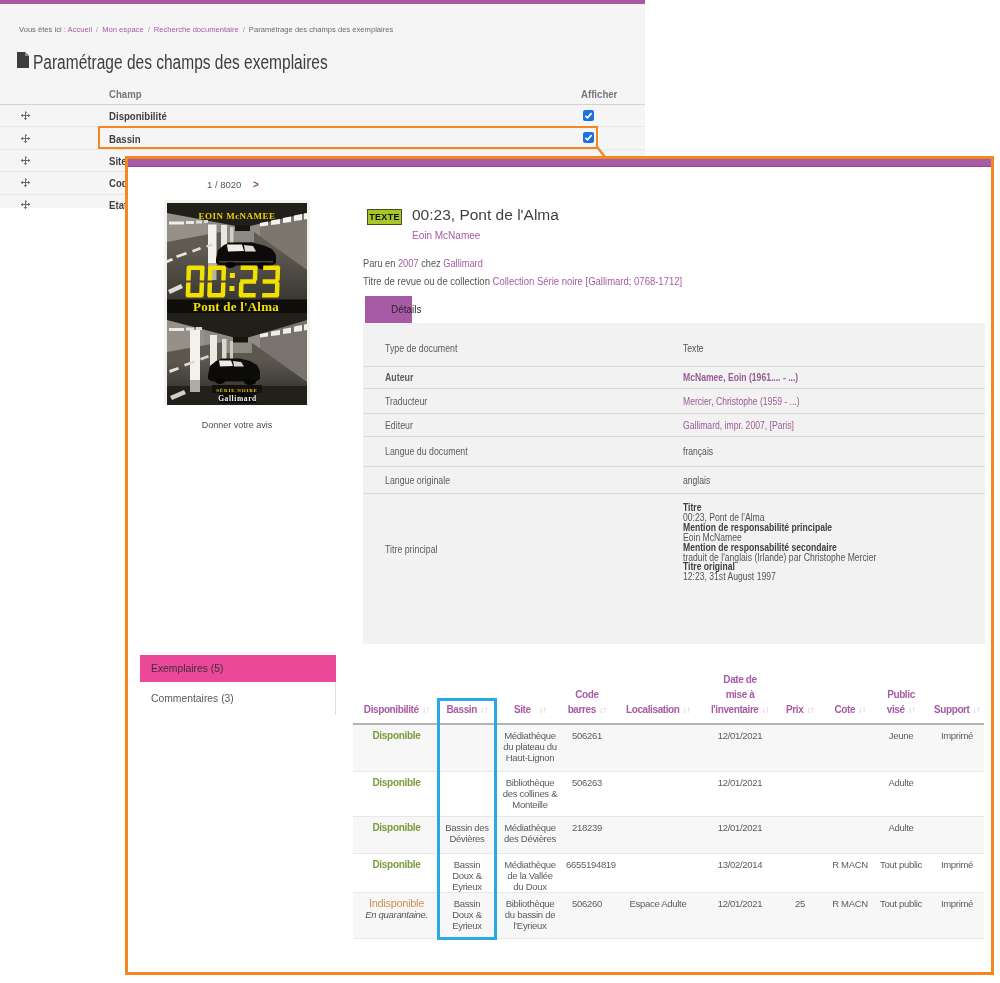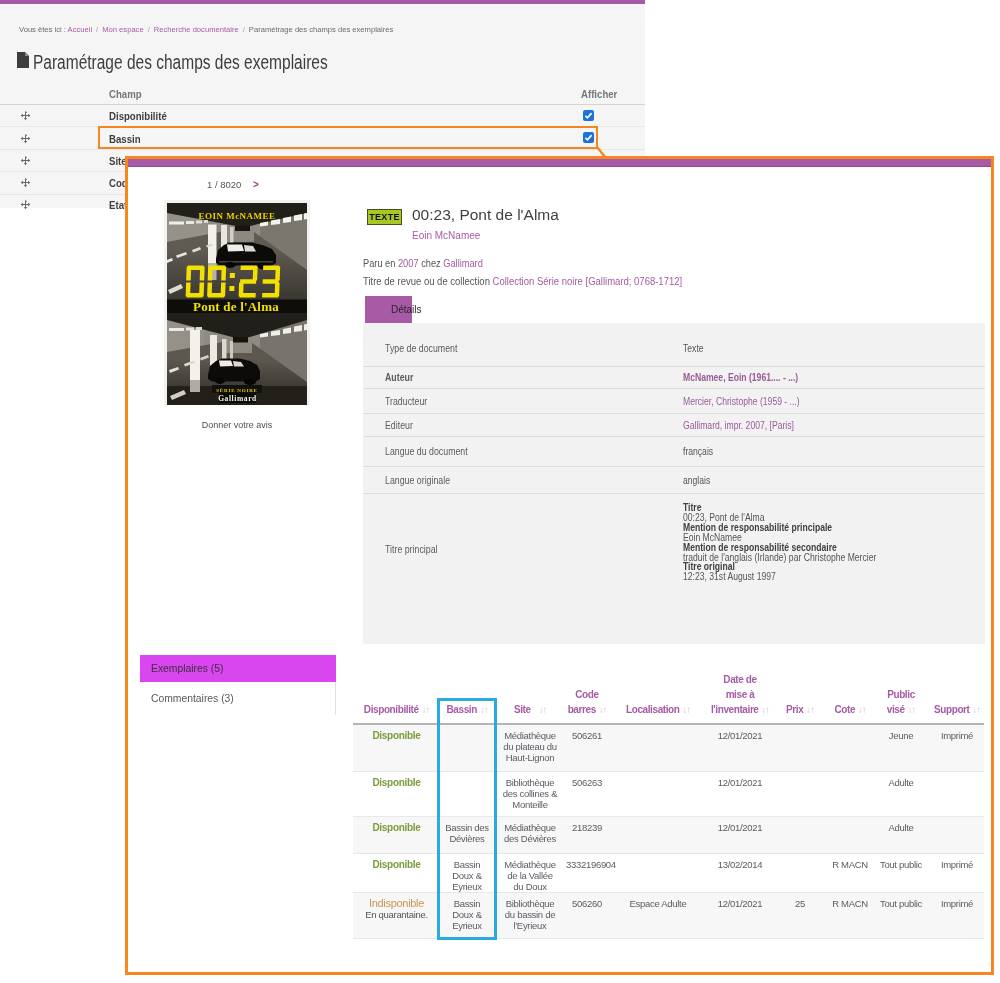--- a/index.html
+++ b/index.html
@@ -43,33 +43,33 @@
 #detpanel { left:363px; top:323px; width:622px; height:321px; background:#f2f2f2; padding-top:8px; }
 .drow { position:relative; width:100%; border-bottom:1px solid #dcdcdc; display:flex; align-items:center; }
 .dlabel { position:absolute; left:22px; font-size:10px; color:#5c5c5c; transform:scaleX(0.88); transform-origin:0 50%; white-space:nowrap; }
 .dval { position:absolute; left:320px; font-size:10px; color:#555; transform:scaleX(0.86); transform-origin:0 50%; white-space:nowrap; }
 .dval a { color:#9a5a96; text-decoration:none; }
 #tprow { position:relative; width:100%; }
 #tpblock { position:absolute; left:320px; top:9px; font-size:10px; line-height:9.9px; color:#555; transform:scaleX(0.86); transform-origin:0 0; white-space:nowrap; }
 #tpblock b { color:#3f3f3f; }
 
 
-#extab { left:140px; top:655px; width:196px; height:27px; background:#d946ef; color:#3b2f3b; font-size:11.5px; line-height:27px; padding-left:11px; }
+#extab { left:140px; top:655px; width:196px; height:27px; background:#ec4899; color:#3b2f3b; font-size:11.5px; line-height:27px; padding-left:11px; }
 #comtab { left:140px; top:682px; width:196px; height:33px; background:#fff; border-right:1px solid #e0e0e0; color:#5d575d; font-size:11.5px; padding:10px 0 0 11px; }
 
 
 #extable { left:353px; top:672px; width:631px; border-collapse:collapse; table-layout:fixed; }
 #extable th { font-size:10px; font-weight:bold; color:#a75ba4; text-align:center; vertical-align:bottom; padding-bottom:6px; line-height:15px; border-bottom:2px solid #b4b4b4; letter-spacing:-0.4px; }
 #extable td { font-size:9.5px; color:#5b5b63; text-align:center; vertical-align:top; padding-top:5px; line-height:11px; border-bottom:1px solid #e8e8e8; letter-spacing:-0.3px; }
 #extable tr.odd td { background:#f7f7f7; }
 .nr { display:inline-block; transform:scaleX(0.9); transform-origin:0 50%; white-space:nowrap; }
 .sorti { color:#d9bfd7; font-size:9.5px; letter-spacing:-1px; padding-left:3px; }
 #extable .dispo { color:#7c9c3d; font-weight:bold; font-size:10px; }
 #extable .indispo { color:#cf9152; font-weight:normal; font-size:11px; }
-#extable .quar { color:#555; }
+#extable .quar { font-style:italic; color:#555; }
 
 #bluebox { left:437px; top:698px; width:60px; height:242px; border:3px solid #29abe2; }
 </style>
 </head>
 <body>
 <div class="abs" id="bgwin"></div>
 <div class="abs" id="bgtopbar"></div>
 <div class="abs" id="crumbs">Vous êtes ici : <a>Accueil</a><span class="sep"> / </span><a>Mon espace</a><span class="sep"> / </span><a>Recherche documentaire</a><span class="sep"> / </span><span>Paramétrage des champs des exemplaires</span></div>
 <svg class="abs" id="docicon" width="13" height="16" viewBox="0 0 13 16">
     <path d="M1 0 h8 l4 4 v12 h-12 z" fill="#3d3d3d"></path>
@@ -354,21 +354,21 @@
         <td>12/01/2021</td>
         <td></td>
         <td></td>
         <td>Adulte</td>
         <td></td>
       </tr>
 <tr style="height:38px;">
         <td class="dispo">Disponible</td>
         <td>Bassin<br>Doux &amp;<br>Eyrieux</td>
         <td>Médiathèque<br>de la Vallée<br>du Doux</td>
-        <td>3332196904</td>
+        <td>6655194819</td>
         <td></td>
         <td>13/02/2014</td>
         <td></td>
         <td>R MACN</td>
         <td>Tout public</td>
         <td>Imprimé</td>
       </tr>
 <tr class="odd" style="height:46px;">
         <td><span class="indispo">Indisponible</span><br><span class="quar">En quarantaine.</span></td>
         <td>Bassin<br>Doux &amp;<br>Eyrieux</td>

